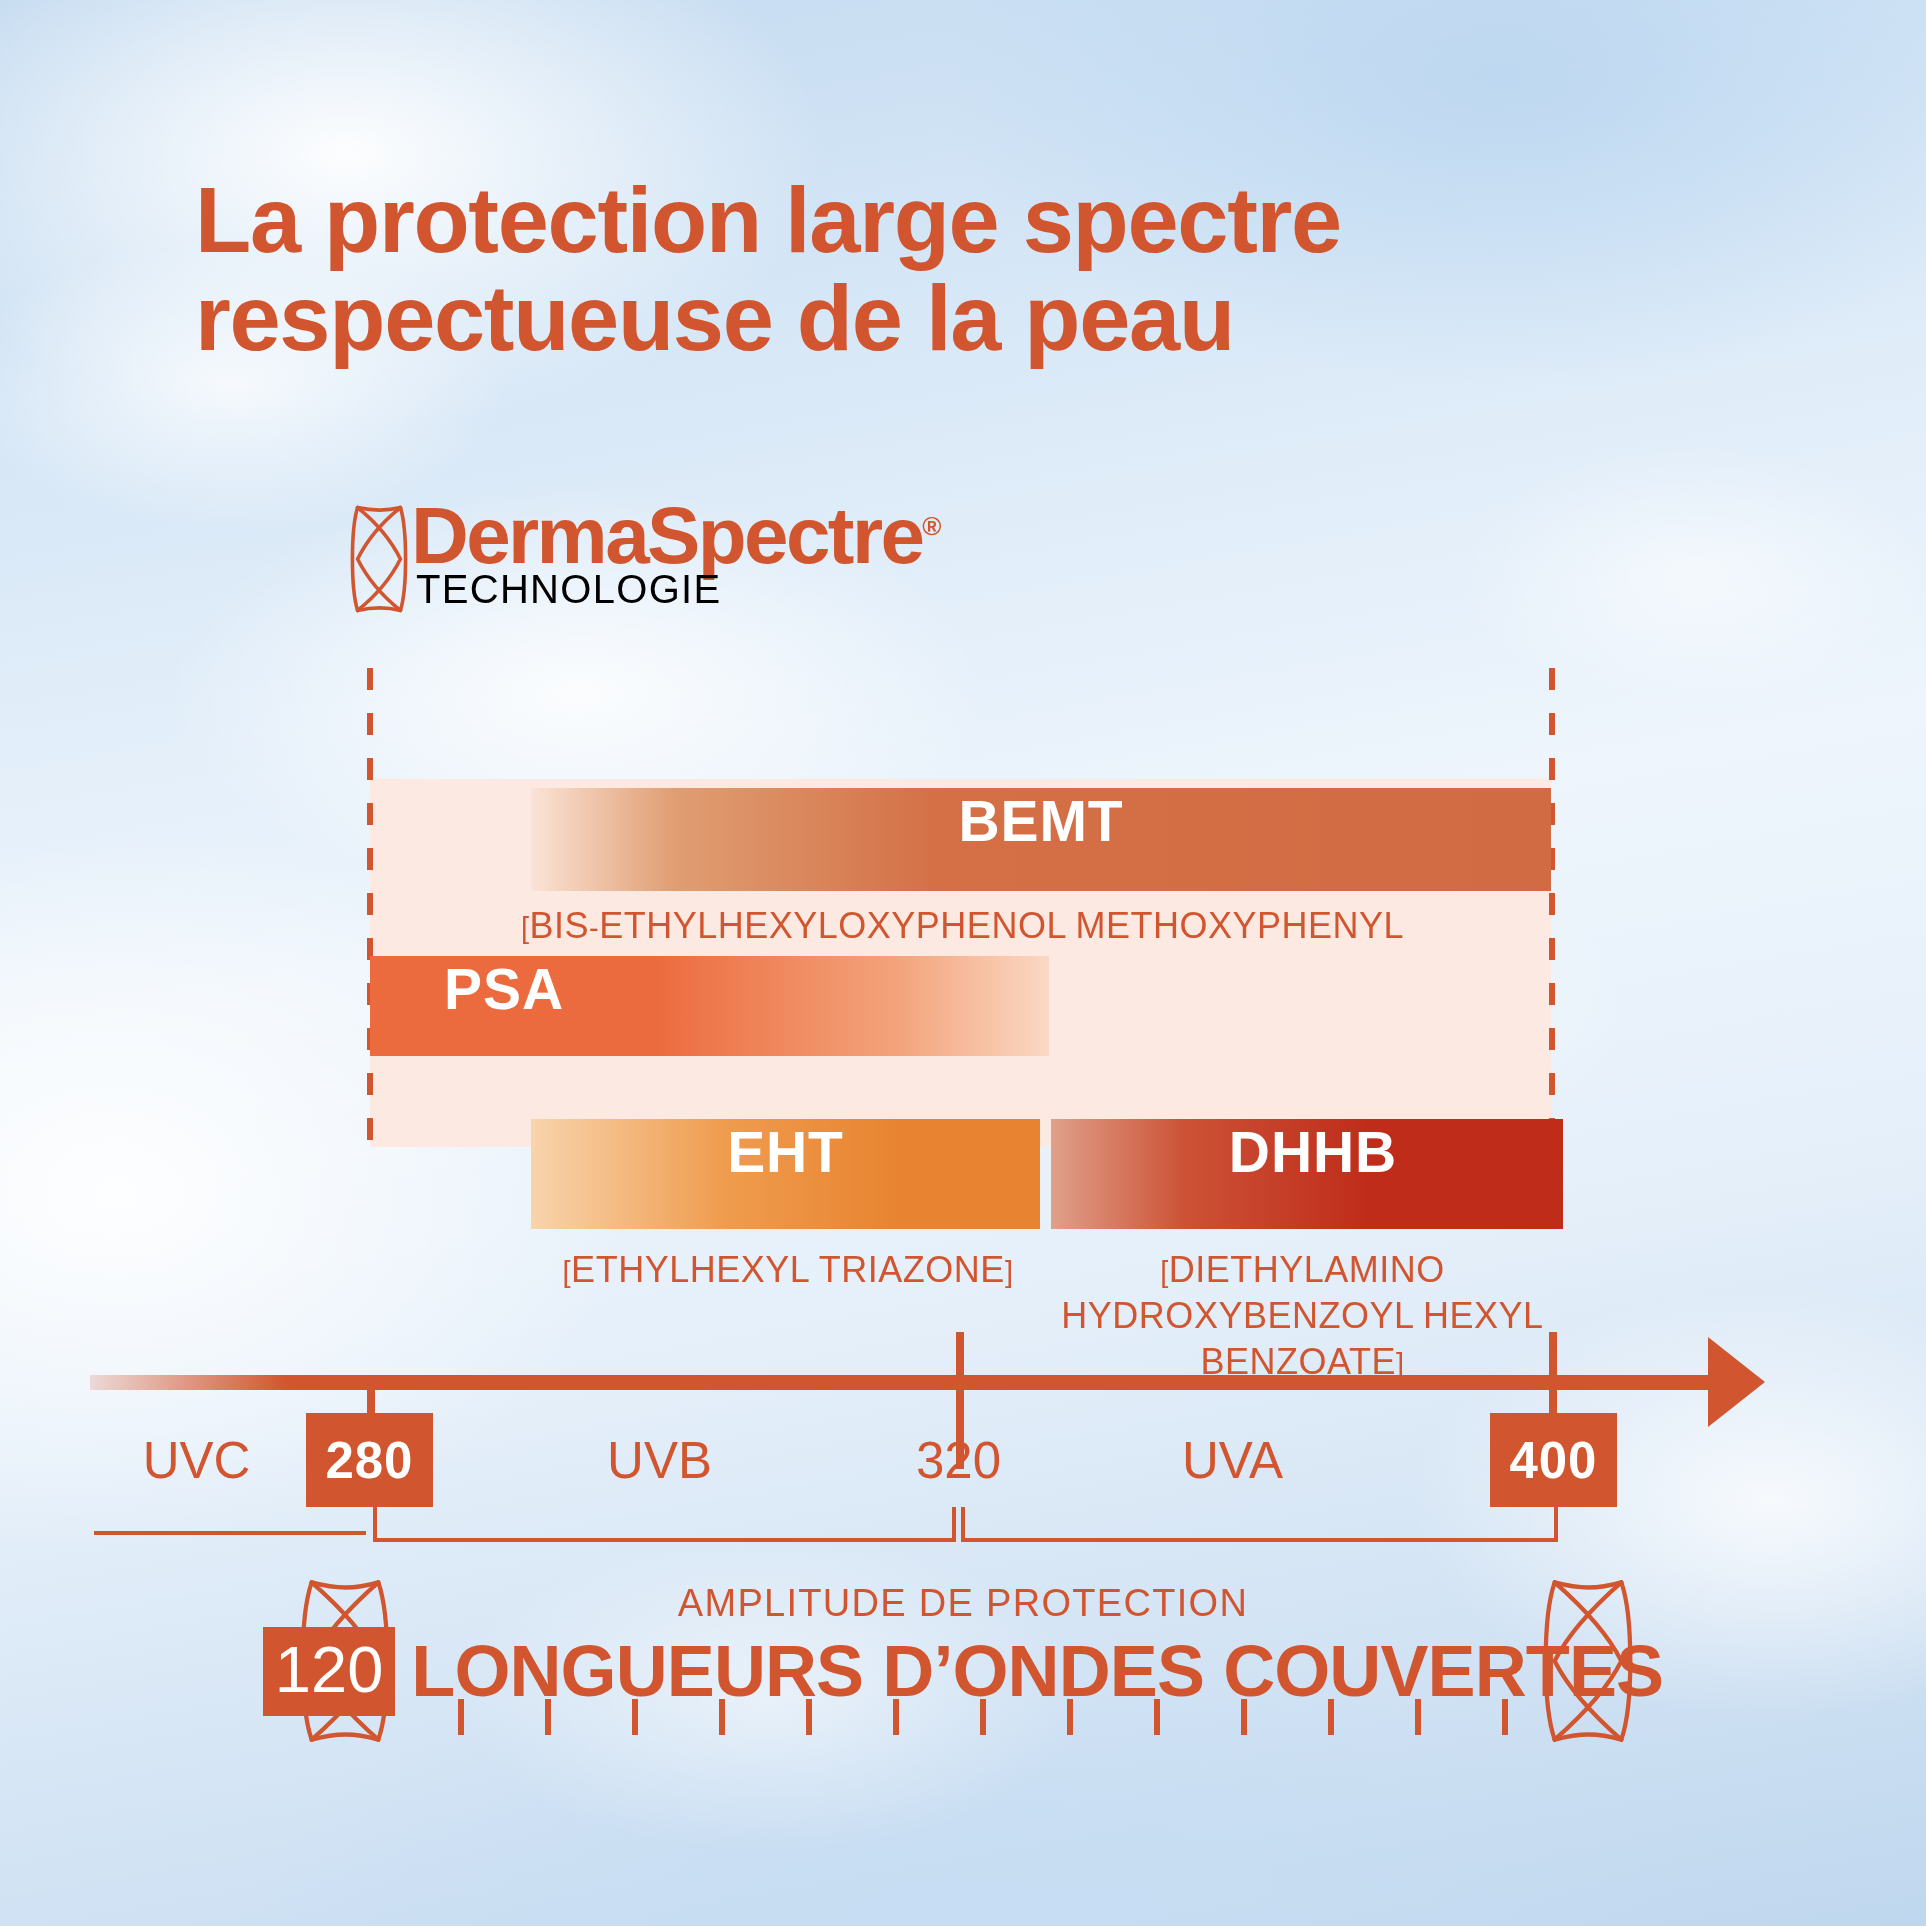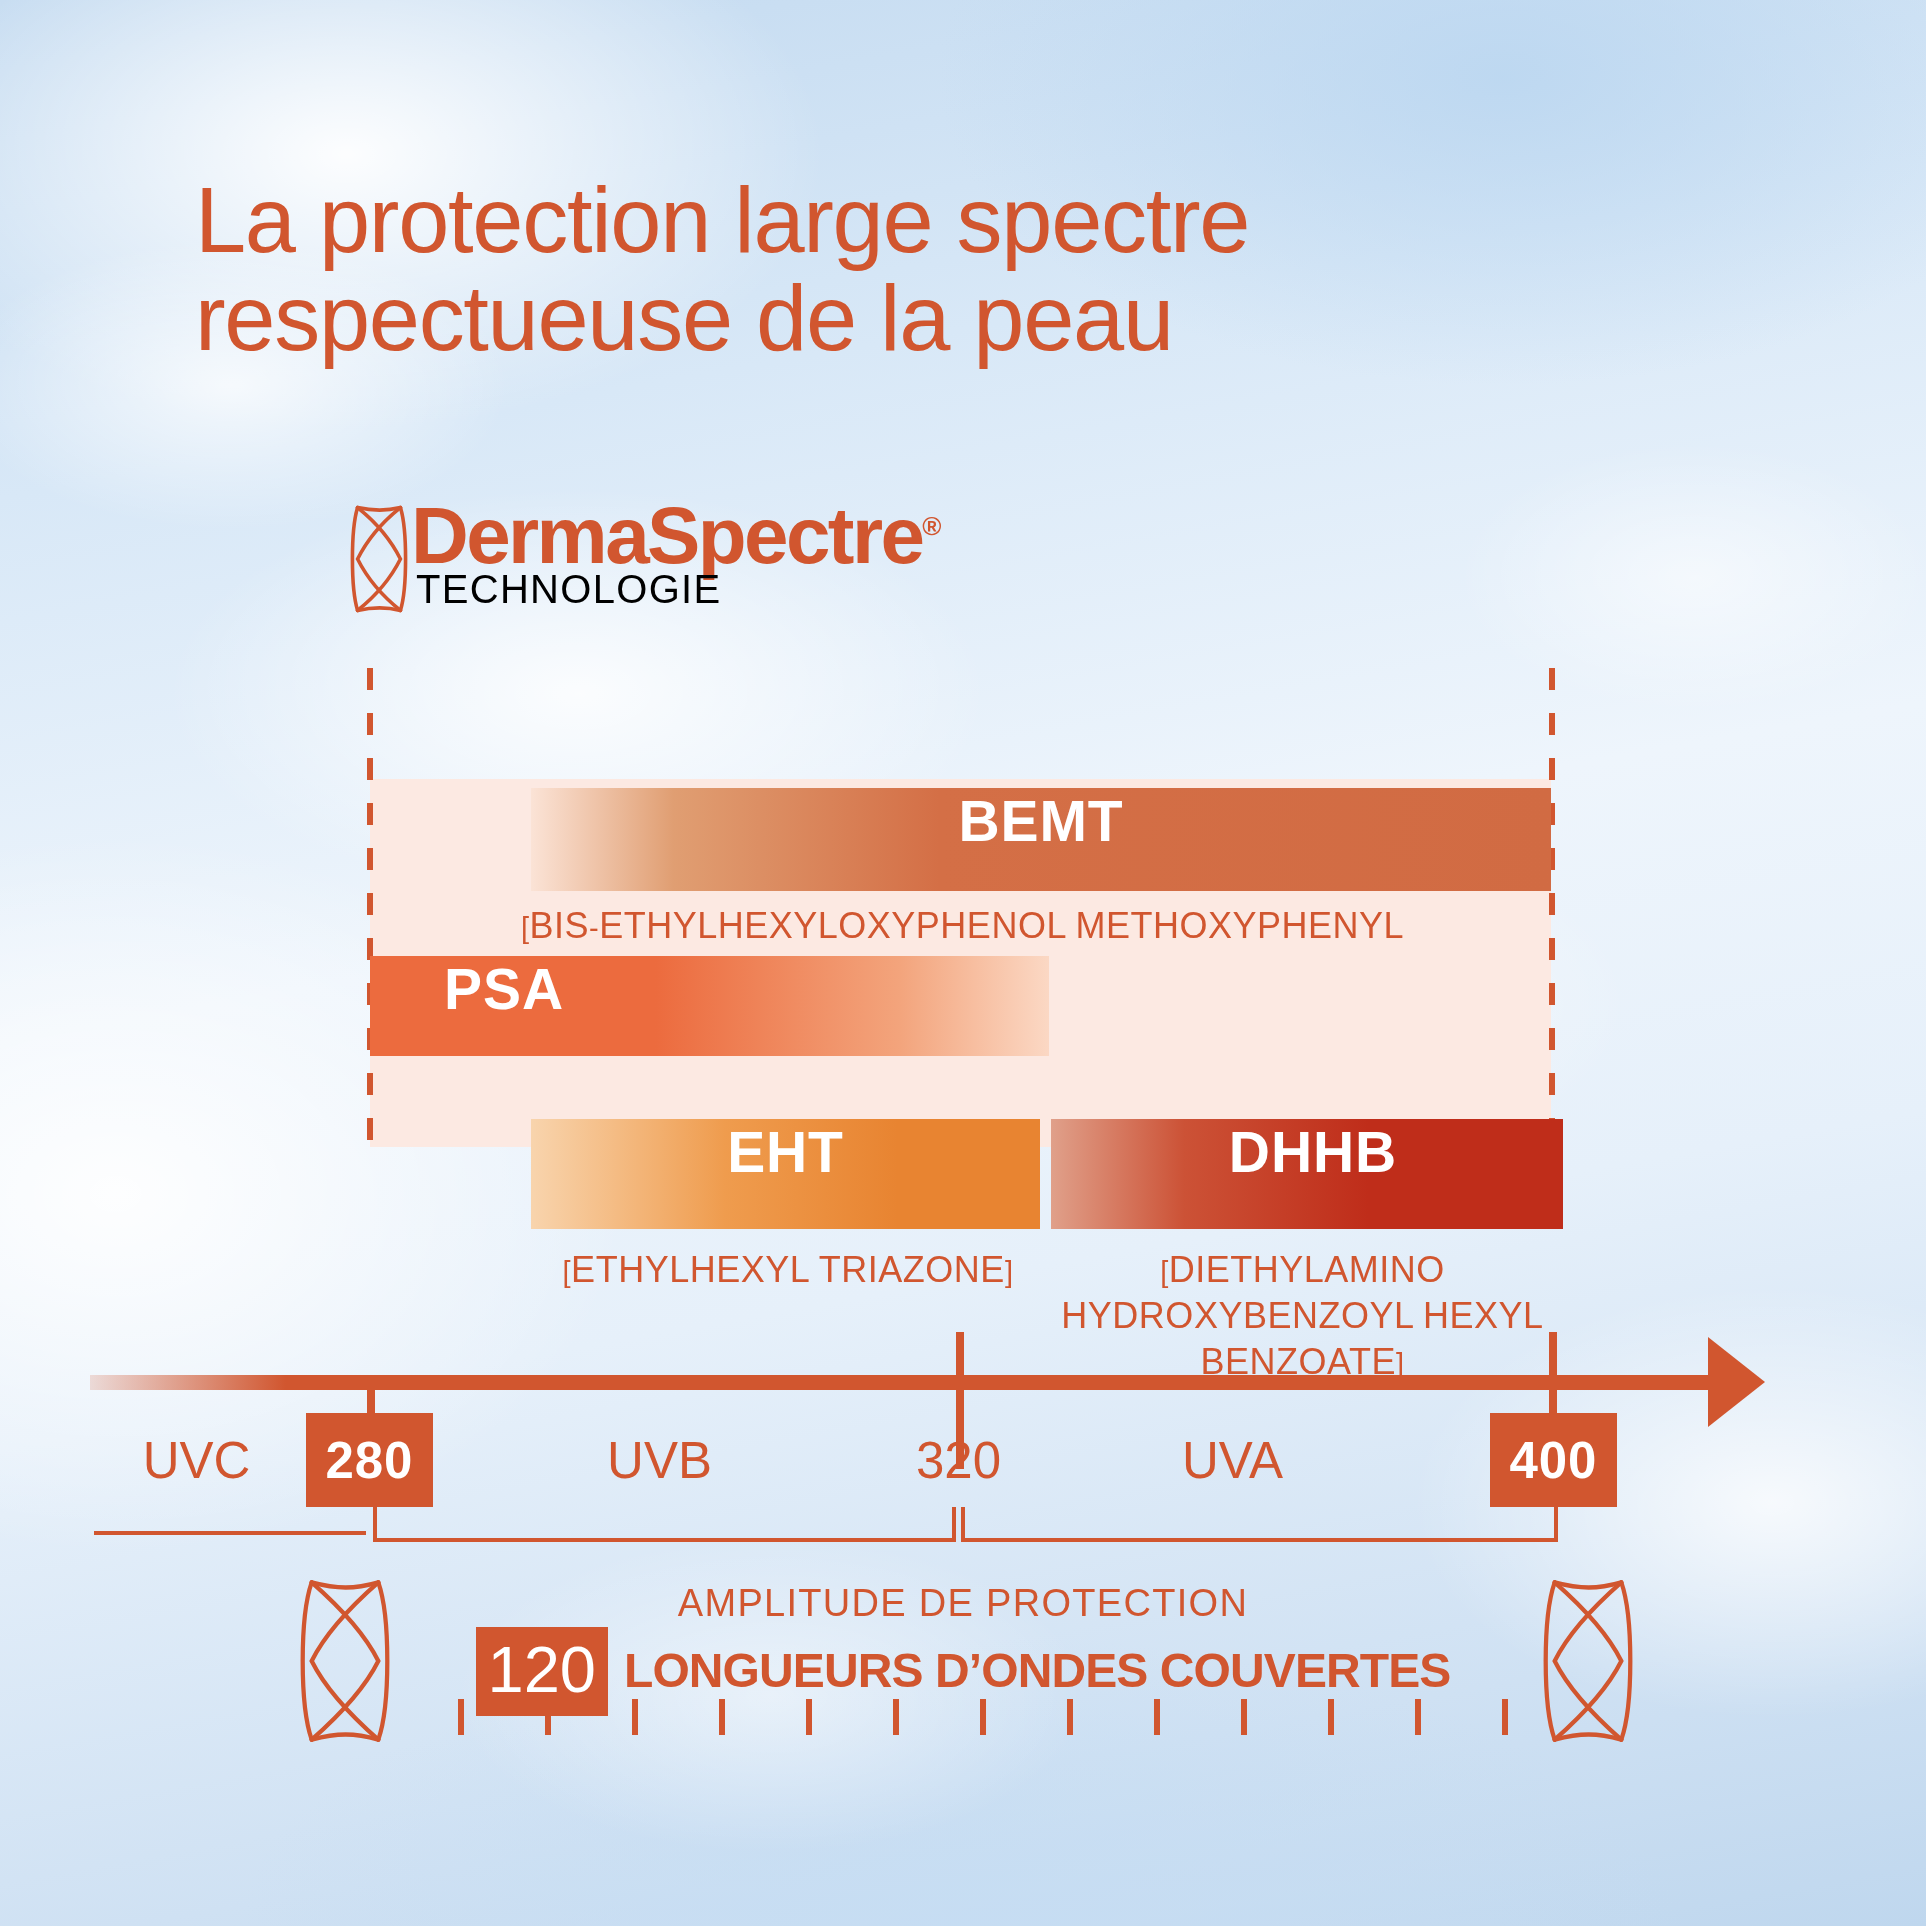--- a/index.html
+++ b/index.html
@@ -24,21 +24,21 @@
       radial-gradient(ellipse 428px 223px at 12% 20%, rgba(255,255,255,.75) 0%, rgba(255,255,255,0) 65%),
       radial-gradient(ellipse 531px 257px at 66% 52%, rgba(255,255,255,.6) 0%, rgba(255,255,255,0) 68%),
       radial-gradient(ellipse 360px 205px at 88% 30%, rgba(255,255,255,.55) 0%, rgba(255,255,255,0) 66%),
       radial-gradient(ellipse 479px 240px at 40% 88%, rgba(255,255,255,.5) 0%, rgba(255,255,255,0) 66%);
   }
   .stage{position:absolute;inset:0;z-index:2;}
 
   
   .headline{
     position:absolute;left:195px;top:171px;width:1404px;
-    font-size:92px;line-height:1.07;font-weight:400;letter-spacing:-1.3px;
+    font-size:92px;line-height:1.07;font-weight:700;letter-spacing:-1.3px;
     color:#d1562f;
   }
 
   
   .logo{position:absolute;left:349px;top:497px;width:651px;height:128px;}
   .logo .mark{position:absolute;left:0;top:6.8px;width:60px;height:110px;}
   .logo .wordmark{position:absolute;left:62px;top:-6.8px;
     font-size:80px;font-weight:700;color:#d1562f;letter-spacing:-2.6px;white-space:nowrap;}
   .logo .reg{font-size:26px;vertical-align:super;font-weight:700;}
   .logo .sub{position:absolute;left:67px;top:70px;
@@ -86,21 +86,21 @@
   .wl{position:absolute;left:1661px;top:1431px;width:248px;color:#d1562f;
     font-size:36px;line-height:1.32;text-align:center;}
 
   
   .amp{position:absolute;left:0;top:1582px;width:1926px;text-align:center;
     color:#d1562f;font-size:38px;letter-spacing:1.3px;font-weight:400;}
   .claimrow{position:absolute;left:0;top:1627px;width:1926px;
     display:flex;align-items:center;justify-content:center;gap:0;}
   .badge120{background:#d1562f;color:#ffffff;font-size:65px;font-weight:400;
     padding:10.3px 12px 13.7px 12px;line-height:1;letter-spacing:0;}
-  .claimtxt{color:#d1562f;font-size:48px;font-weight:700;letter-spacing:-0.9px;
+  .claimtxt{color:#d1562f;font-size:72px;font-weight:700;letter-spacing:-0.9px;
     margin-left:16px;line-height:1;}
   .braid{position:absolute;top:1577px;width:94px;height:168px;}
   .braid.left{left:298px;}
   .braid.right{left:1541px;}
   .minitick{position:absolute;width:6px;height:36px;background:#d1562f;}
 </style>
 </head>
 <body>
 
 <div class="sky"></div>

